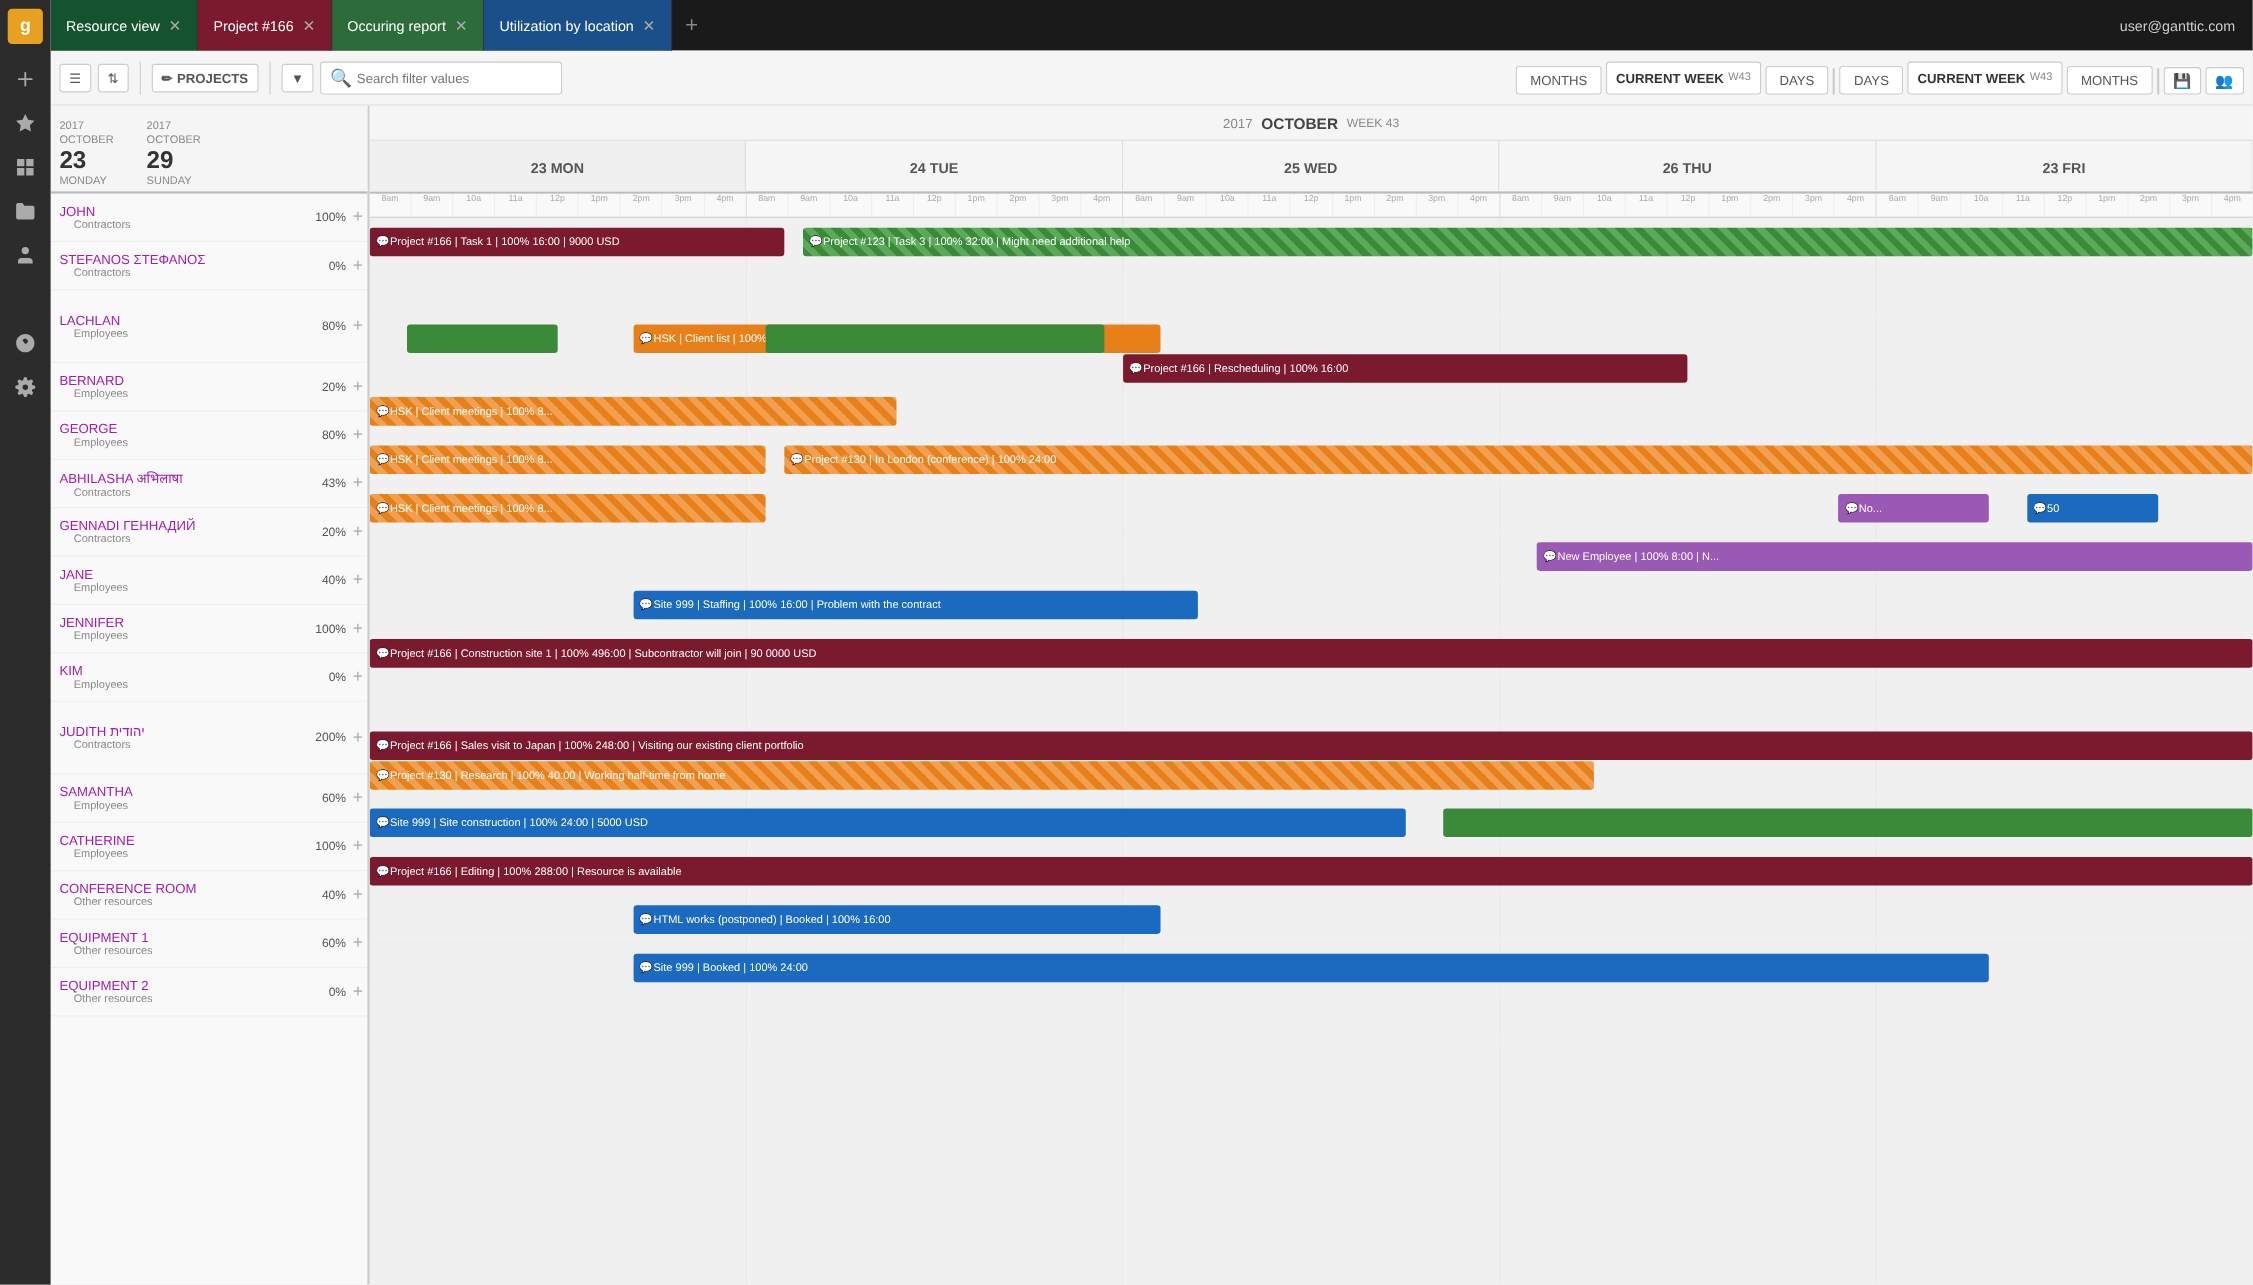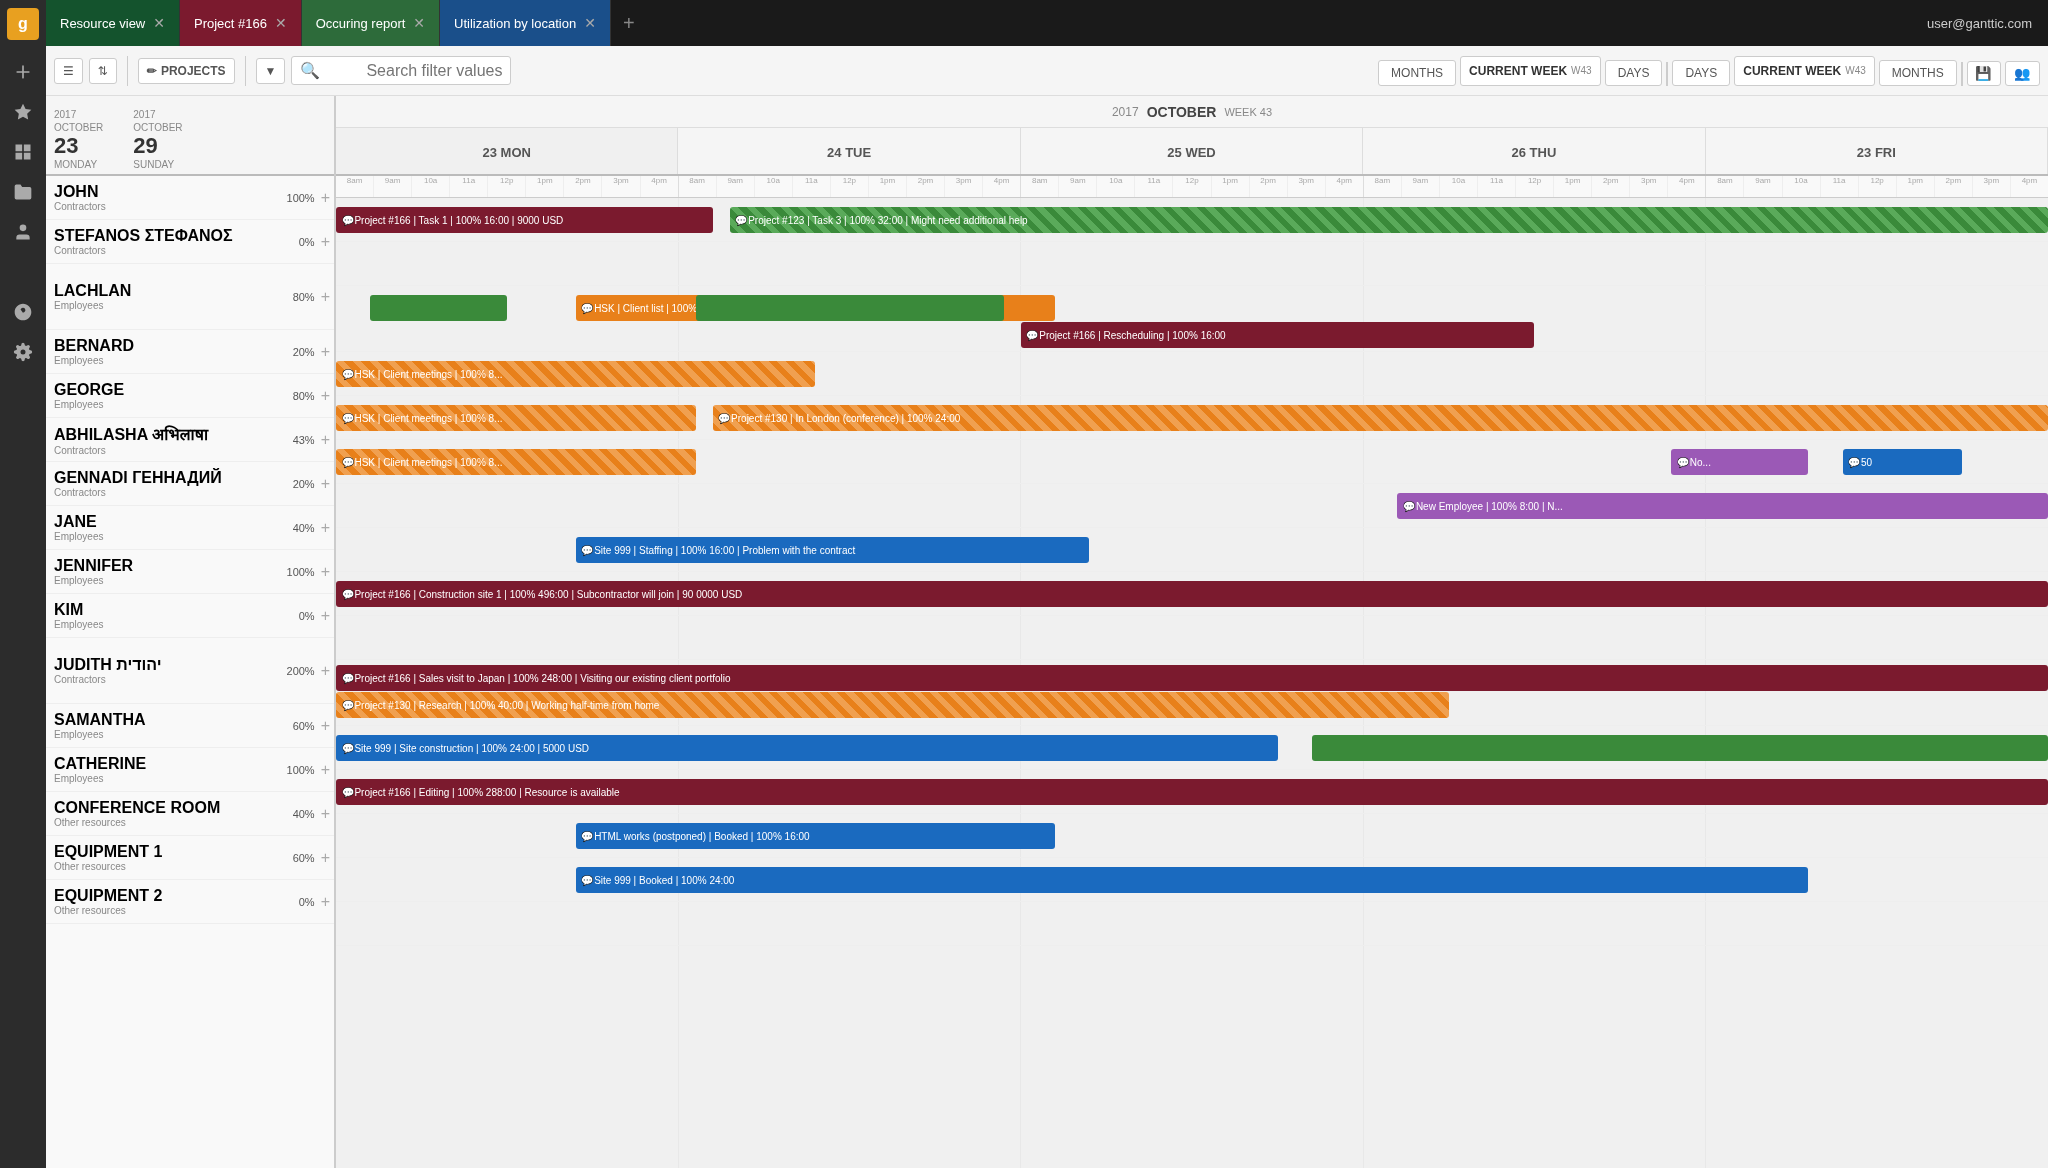--- a/index.html
+++ b/index.html
@@ -26,28 +26,28 @@
     .tab.active-util { background: #1a4f8a; color: white; }
     .tab-close { margin-left: 8px; color: #aaa; font-size: 14px; cursor: pointer; }
     .tab-add { display: flex; align-items: center; padding: 0 12px; color: #888; cursor: pointer; font-size: 20px; }
     .user-area { margin-left: auto; display: flex; align-items: center; padding-right: 16px; color: #ccc; font-size: 13px; }
 
     
     .toolbar { display: flex; align-items: center; background: #f5f5f5; border-bottom: 1px solid #ddd; height: 50px; padding: 0 8px; gap: 6px; flex-shrink: 0; }
     .toolbar-btn { display: flex; align-items: center; justify-content: center; padding: 5px 8px; border: 1px solid #ccc; background: white; border-radius: 3px; cursor: pointer; color: #555; font-size: 12px; gap: 4px; }
     .toolbar-sep { width: 1px; background: #ccc; height: 30px; margin: 0 4px; }
     .search-box { display: flex; align-items: center; border: 1px solid #ccc; background: white; border-radius: 3px; padding: 4px 8px; gap: 4px; flex: 1; max-width: 220px; }
-    .search-box input { border: none; outline: none; font-size: 16px; width: 100%; background: transparent; text-align: right; }
+    .search-box input { border: none; outline: none; font-size: 12px; width: 100%; background: transparent; }
     .nav-btn { padding: 5px 12px; border: 1px solid #ccc; background: white; border-radius: 3px; cursor: pointer; font-size: 12px; color: #555; }
     .nav-current { display: flex; align-items: center; border: 1px solid #ccc; background: white; border-radius: 3px; padding: 0 8px; height: 30px; font-size: 12px; color: #333; font-weight: bold; gap: 4px; }
     .nav-sub { font-size: 10px; color: #888; font-weight: normal; }
     .nav-save { margin-left: auto; display: flex; align-items: center; justify-content: center; border: 1px solid #ccc; background: white; border-radius: 3px; padding: 4px 8px; cursor: pointer; }
     .nav-people { display: flex; align-items: center; justify-content: center; border: 1px solid #ccc; background: white; border-radius: 3px; padding: 4px 8px; cursor: pointer; }
-    .resource-name { font-size: 16px; font-weight: bold; color: #000000; text-transform: uppercase; }
-    .resource-type { font-size: 10px; color: #888; }
+    .resource-name { font-size: 12px; font-weight: normal; color: #a21caf; text-transform: uppercase; }
+    .resource-type { font-size: 10px; color: #888; margin-left: 13px; }
     .resource-pct { font-size: 11px; color: #555; margin-left: auto; margin-right: 6px; }
     .resource-add { color: #aaa; cursor: pointer; font-size: 16px; line-height: 1; }
     .resource-info { display: flex; flex-direction: column; flex: 1; }
 
     
     .task-bar { position: absolute; height: 26px; border-radius: 3px; display: flex; align-items: center; padding: 0 6px; font-size: 10px; color: white; white-space: nowrap; overflow: hidden; text-overflow: ellipsis; cursor: pointer; top: 9px; }
     .task-bar.dark-red { background: #7b1a2e; }
     .task-bar.green { background: #3a8a3a; }
     .task-bar.orange { background: #e8801a; }
     .task-bar.blue { background: #1a6abf; }

